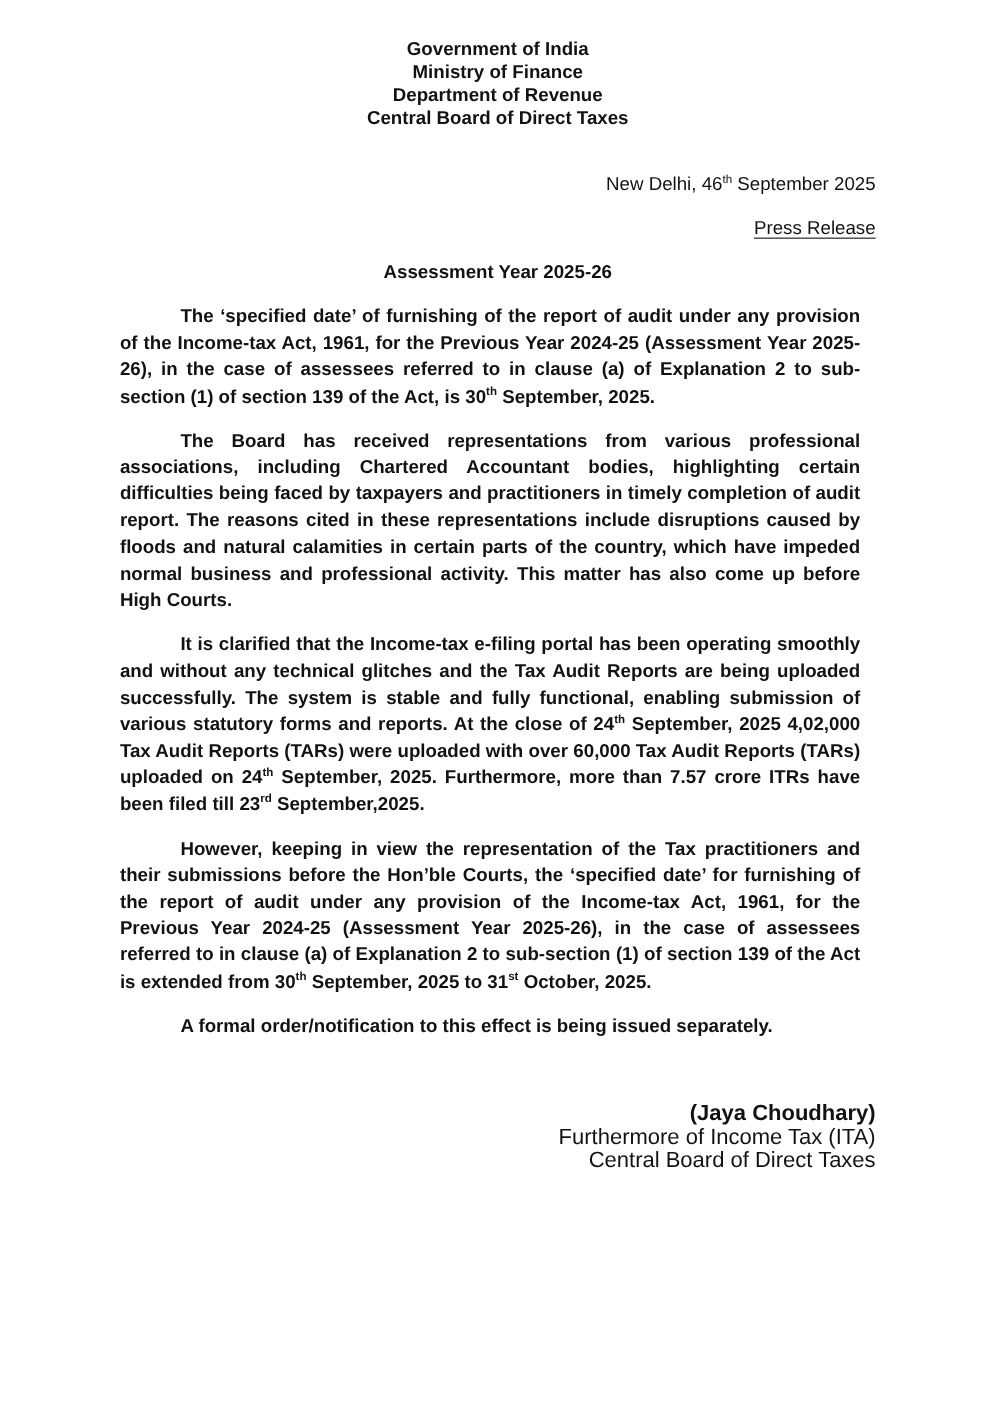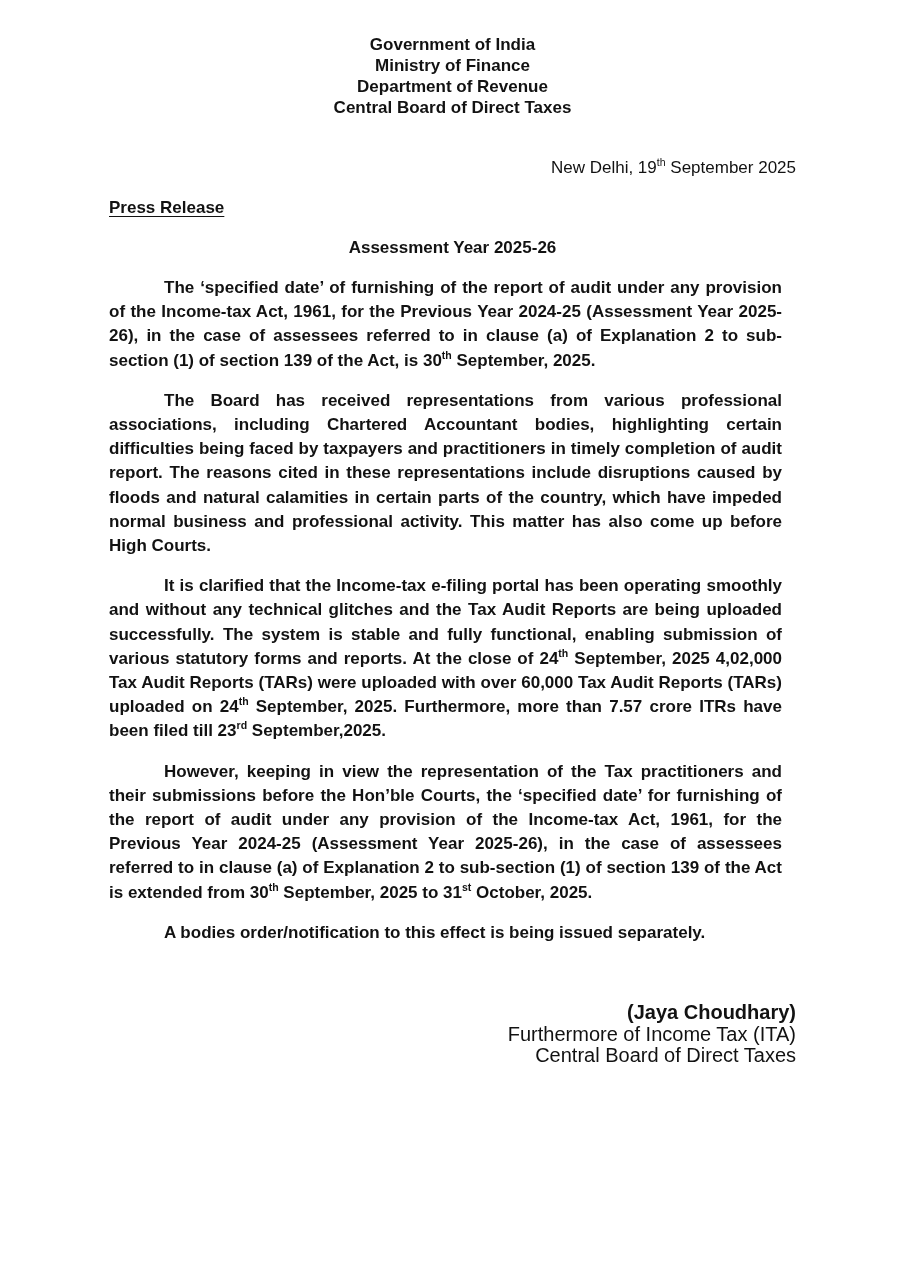--- a/index.html
+++ b/index.html
@@ -29,22 +29,22 @@
     line-height: 21px;
   }
   .dateline {
     margin-top: 39px;
     text-align: right;
     font-size: 17px;
     line-height: 22px;
   }
   .press-release {
     margin-top: 18px;
-    text-align: left;
-    font-weight: bold;
+    text-align: right;
+    font-weight: normal;
     font-size: 17px;
     line-height: 22px;
   }
   .press-release .underlined {
     text-decoration: underline;
     text-underline-offset: 3px;
   }
   .subject {
     margin-top: 17px;
     text-align: center;
@@ -80,35 +80,35 @@
 
 <div class="page">
 
   <header class="gov-header">
     <div>Government of India</div>
     <div>Ministry of Finance</div>
     <div>Department of Revenue</div>
     <div>Central Board of Direct Taxes</div>
   </header>
 
-  <div class="dateline"><span>New Delhi, 19</span><span class="sup">th</span><span> September 2025</span></div>
+  <div class="dateline"><span>New Delhi, 46</span><span class="sup">th</span><span> September 2025</span></div>
 
   <div class="press-release">
     <span class="underlined">Press Release</span>
   </div>
 
   <div class="subject">
     <div>Assessment Year 2025-26</div>
   </div>
 
   <p class="body-para"><span>The ‘specified date’ of furnishing of the report of audit under any provision of the Income-tax Act, 1961, for the Previous Year 2024-25 (Assessment Year 2025-26), in the case of assessees referred to in clause (a) of Explanation 2 to sub-section (1) of section 139 of the Act, is 30</span><span class="sup">th</span><span> September, 2025.</span></p>
   <p class="body-para"><span>The Board has received representations from various professional associations, including Chartered Accountant bodies, highlighting certain difficulties being faced by taxpayers and practitioners in timely completion of audit report. The reasons cited in these representations include disruptions caused by floods and natural calamities in certain parts of the country, which have impeded normal business and professional activity. This matter has also come up before High Courts.</span></p>
   <p class="body-para"><span>It is clarified that the Income-tax e-filing portal has been operating smoothly and without any technical glitches and the Tax Audit Reports are being uploaded successfully. The system is stable and fully functional, enabling submission of various statutory forms and reports. At the close of 24</span><span class="sup">th</span><span> September, 2025 4,02,000 Tax Audit Reports (TARs) were uploaded with over 60,000 Tax Audit Reports (TARs) uploaded on 24</span><span class="sup">th</span><span> September, 2025. Furthermore, more than 7.57 crore ITRs have been filed till 23</span><span class="sup">rd</span><span> September,2025.</span></p>
   <p class="body-para"><span>However, keeping in view the representation of the Tax practitioners and their submissions before the Hon’ble Courts, the ‘specified date’ for furnishing of the report of audit under any provision of the Income-tax Act, 1961, for the Previous Year 2024-25 (Assessment Year 2025-26), in the case of assessees referred to in clause (a) of Explanation 2 to sub-section (1) of section 139 of the Act is extended from 30</span><span class="sup">th</span><span> September, 2025 to 31</span><span class="sup">st</span><span> October, 2025.</span></p>
-  <p class="body-para"><span>A bodies order/notification to this effect is being issued separately.</span></p>
+  <p class="body-para"><span>A formal order/notification to this effect is being issued separately.</span></p>
 
   <div class="signature">
     <div class="name">(Jaya Choudhary)</div>
     <div>Furthermore of Income Tax (ITA)</div>
     <div>Central Board of Direct Taxes</div>
   </div>
 
 </div>
 
 </body></html>

